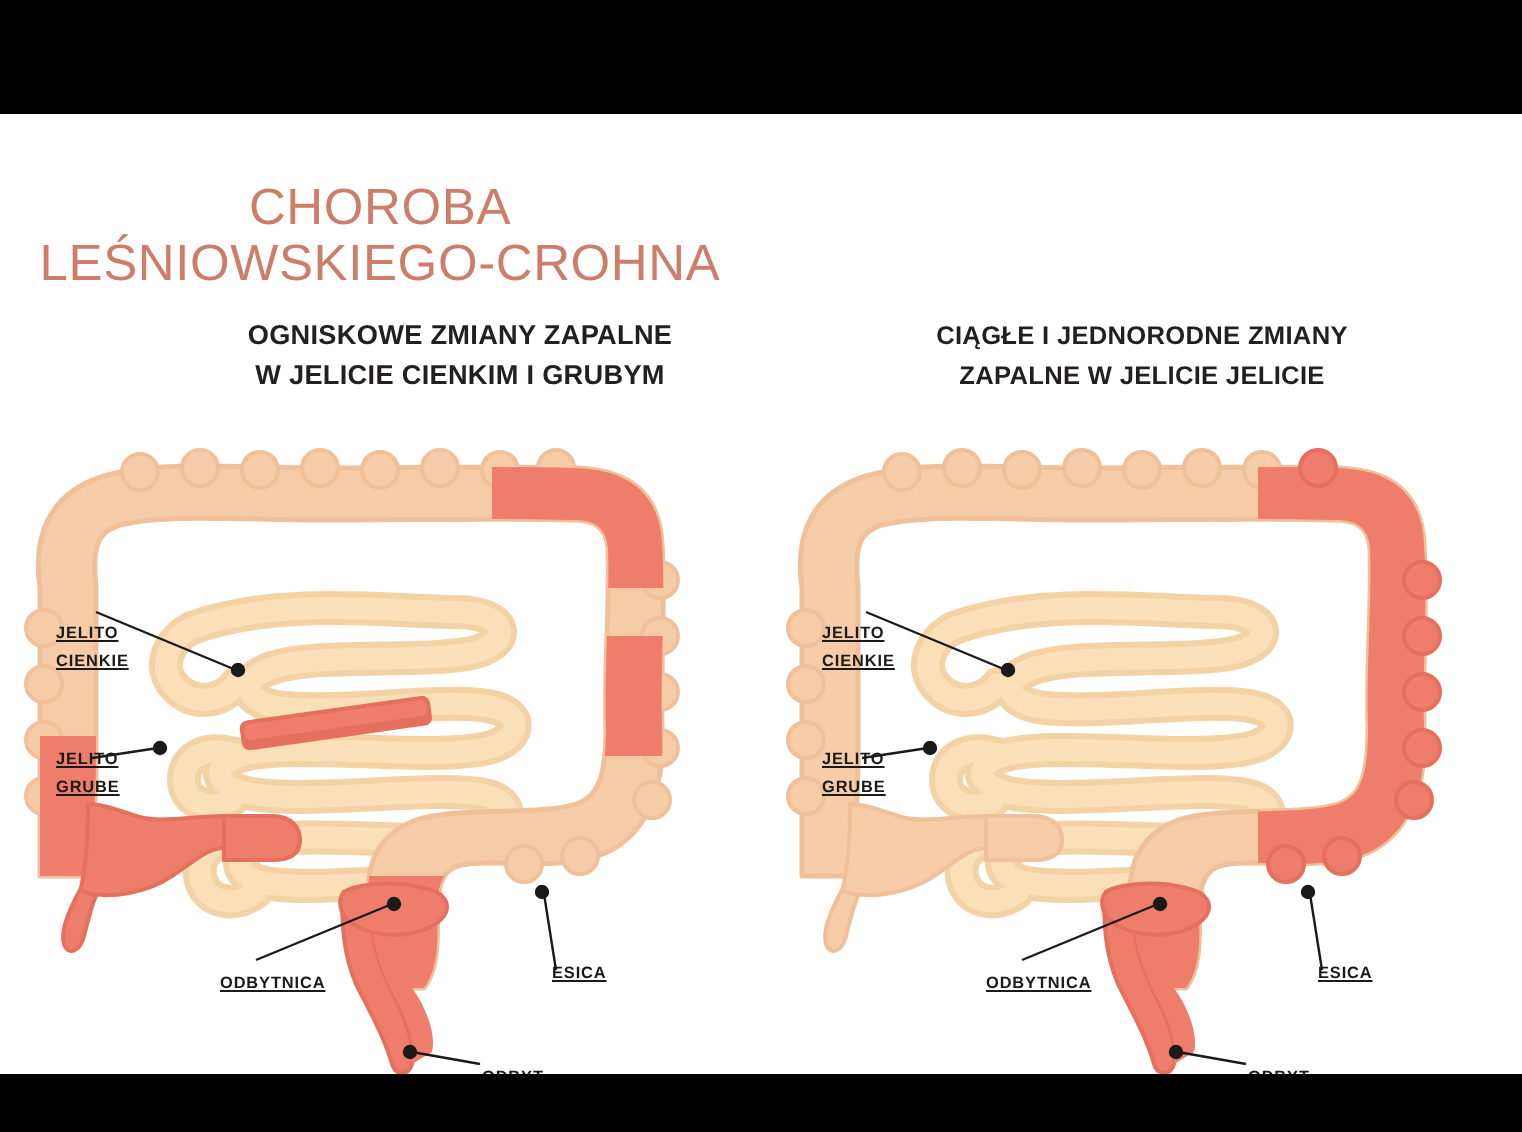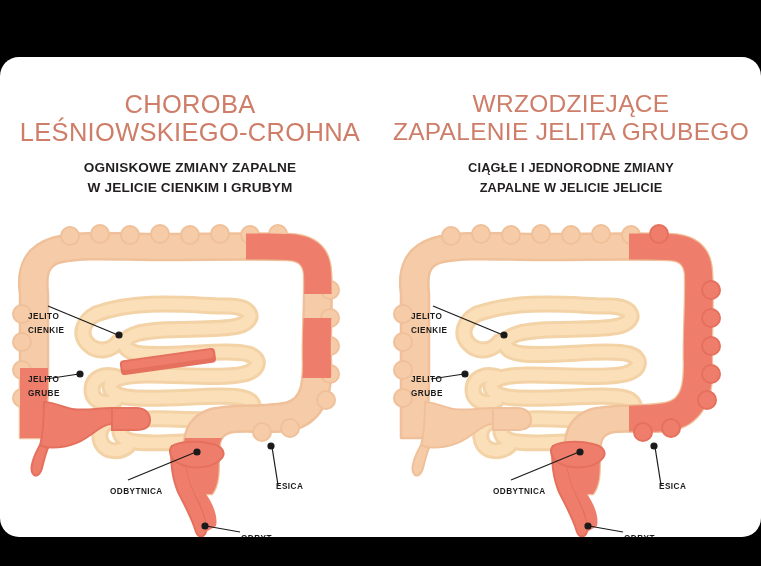--- a/index.html
+++ b/index.html
@@ -22,21 +22,20 @@
     background: #000000;
   }
   #bar-top { top: 0; height: 57px; }
   #bar-bottom { bottom: 0; height: 29px; }
 
   #slide {
     position: absolute;
     left: 0; top: 57px;
     width: 761px; height: 480px;
     background: #ffffff;
-    border-radius: 19px;
   }
 
   .panel {
     position: absolute;
     top: 0; width: 380px; height: 480px;
   }
   #panel-left  { left: 0px; }
   #panel-right { left: 381px; }
 
   .title {
@@ -57,38 +56,39 @@
     position: absolute;
     left: 0; width: 380px;
     text-align: center;
     color: #231F20;
     font-size: 13.6px;
     font-weight: 600;
     letter-spacing: 0.15px;
     line-height: 20px;
     white-space: pre-line;
   }
-  #subtitle-left  { top: 101px; }
+  #subtitle-left  { top: 101px; padding-left: 40px; }
   #subtitle-right { top: 101px; font-size: 12.8px; }
 
   .diagram {
     position: absolute;
     left: 0; top: 145px;
     width: 380px; height: 335px;
   }
   .diagram svg { display: block; }
 
   .anno {
     position: absolute;
     color: #1A1A1A;
     font-size: 8.2px;
     font-weight: 700;
     letter-spacing: 0.45px;
     line-height: 13.5px;
     white-space: pre-line;
+    text-decoration: underline;
   }
 </style>
 </head>
 <body>
 
 <div id="stage">
 
   <div class="bar" id="bar-top"></div>
 
   <div id="slide">
@@ -287,22 +287,20 @@
 CIENKIE</div>
       <div class="anno" style="left:28px; top:316px; text-align:left;">JELITO
 GRUBE</div>
       <div class="anno" style="left:110px; top:428px; text-align:left;">ODBYTNICA</div>
       <div class="anno" style="left:276px; top:423px; text-align:left;">ESICA</div>
       <div class="anno" style="left:241px; top:475px; text-align:left;">ODBYT</div>
     </div>
 
     <div class="panel" id="panel-right">
 
-      <div class="title" id="title-right">WRZODZIEJĄCE
-ZAPALENIE JELITA GRUBEGO</div>
 
       <div class="subtitle" id="subtitle-right">CIĄGŁE I JEDNORODNE ZMIANY
 ZAPALNE W JELICIE JELICIE</div>
 
       <div class="diagram">
         <svg width="380" height="335" viewBox="0 0 380 335" xmlns="http://www.w3.org/2000/svg">
           <defs>
             <clipPath id="clipColonR">
               <path d="M 20,92
                        C 16,64 26,44 52,36

